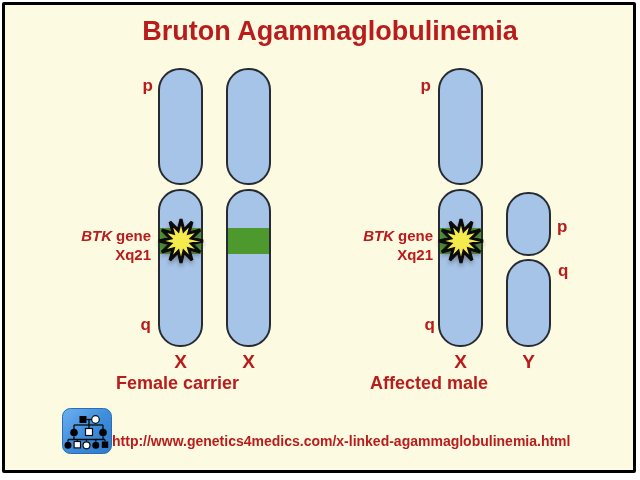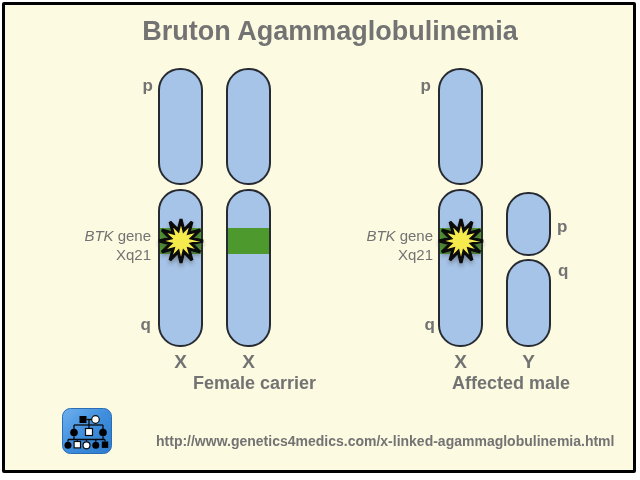--- a/index.html
+++ b/index.html
@@ -1,37 +1,37 @@
 <!DOCTYPE html>
 <html><head>
 <meta charset="utf-8">
 <style>
   html,body{margin:0;padding:0;background:#ffffff;}
   .page{position:relative;width:640px;height:480px;background:#ffffff;overflow:hidden;
-        font-family:"Liberation Sans", sans-serif;color:#737373;}
+        font-family:"Liberation Sans", sans-serif;color:#b91c1c;}
   .frame{position:absolute;left:2px;top:2px;right:4px;bottom:7px;
          border:3px solid #000000;border-radius:2px;background:#FCFAE1;}
   .abs{position:absolute;}
   .title{left:25px;top:16px;width:610px;text-align:center;
          font-size:27px;font-weight:bold;letter-spacing:0px;}
   .arm{position:absolute;width:45px;background:#A6C4E8;border:2px solid #272b31;
        border-radius:22px;box-sizing:border-box;}
   .band{position:absolute;width:41px;height:26px;background:#4E992E;}
   .star{position:absolute;width:50px;height:50px;
         filter:drop-shadow(0 3px 2px rgba(70,70,70,0.45));}
   .arm-label{position:absolute;width:30px;font-size:17px;font-weight:bold;text-align:right;}
   .arm-label.lalign{text-align:left;}
   .gene-label{position:absolute;width:100px;text-align:right;
-              font-size:15px;font-weight:400;line-height:19px;}
+              font-size:15px;font-weight:700;line-height:19px;}
   .gene-symbol{font-style:italic;margin-right:4px;}
   .chr-label{position:absolute;width:45px;text-align:center;
              font-size:19px;font-weight:bold;}
-  .caption{position:absolute;width:200px;text-align:right;
+  .caption{position:absolute;width:200px;text-align:left;
            font-size:18px;font-weight:bold;}
-  .url{position:absolute;left:112px;top:433px;font-size:14px;font-weight:bold;padding-left:44px;}
+  .url{position:absolute;left:112px;top:433px;font-size:14px;font-weight:bold;}
   .logo{position:absolute;left:62px;top:408px;width:50px;height:46px;}
 </style>
 </head>
 <body>
 
 <div class="page">
   <div class="frame"></div>
 
   <div class="abs title">Bruton Agammaglobulinemia</div>
 

